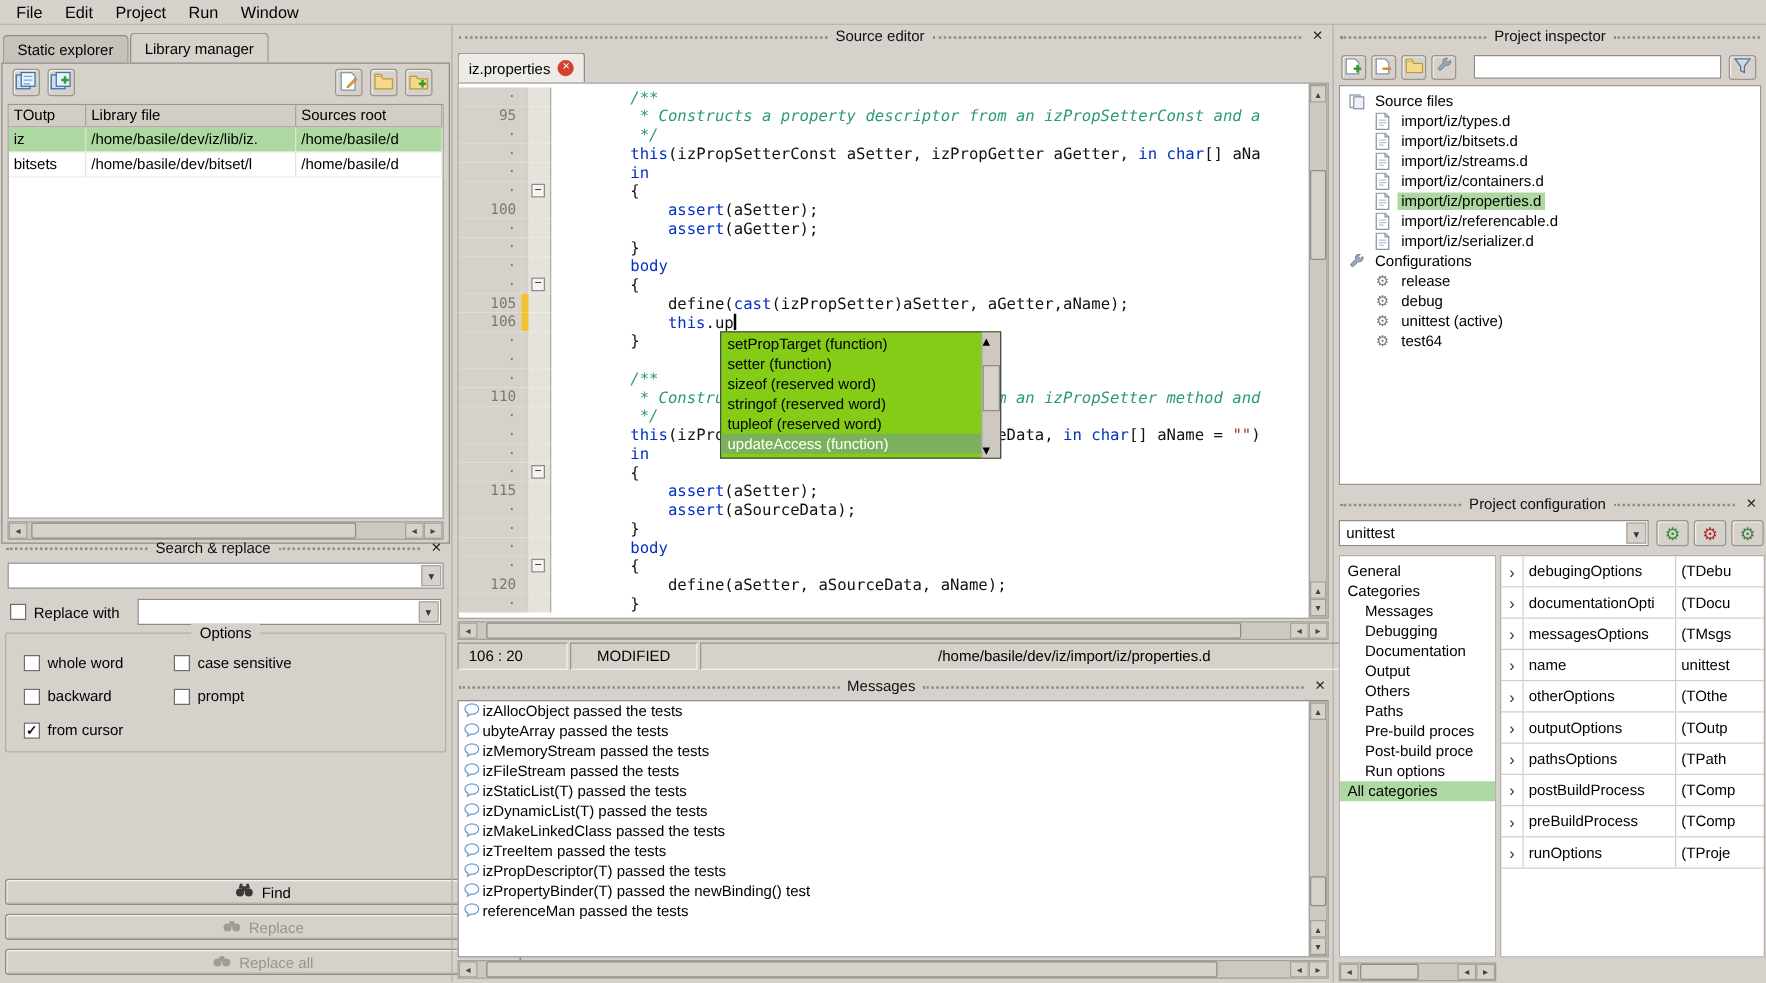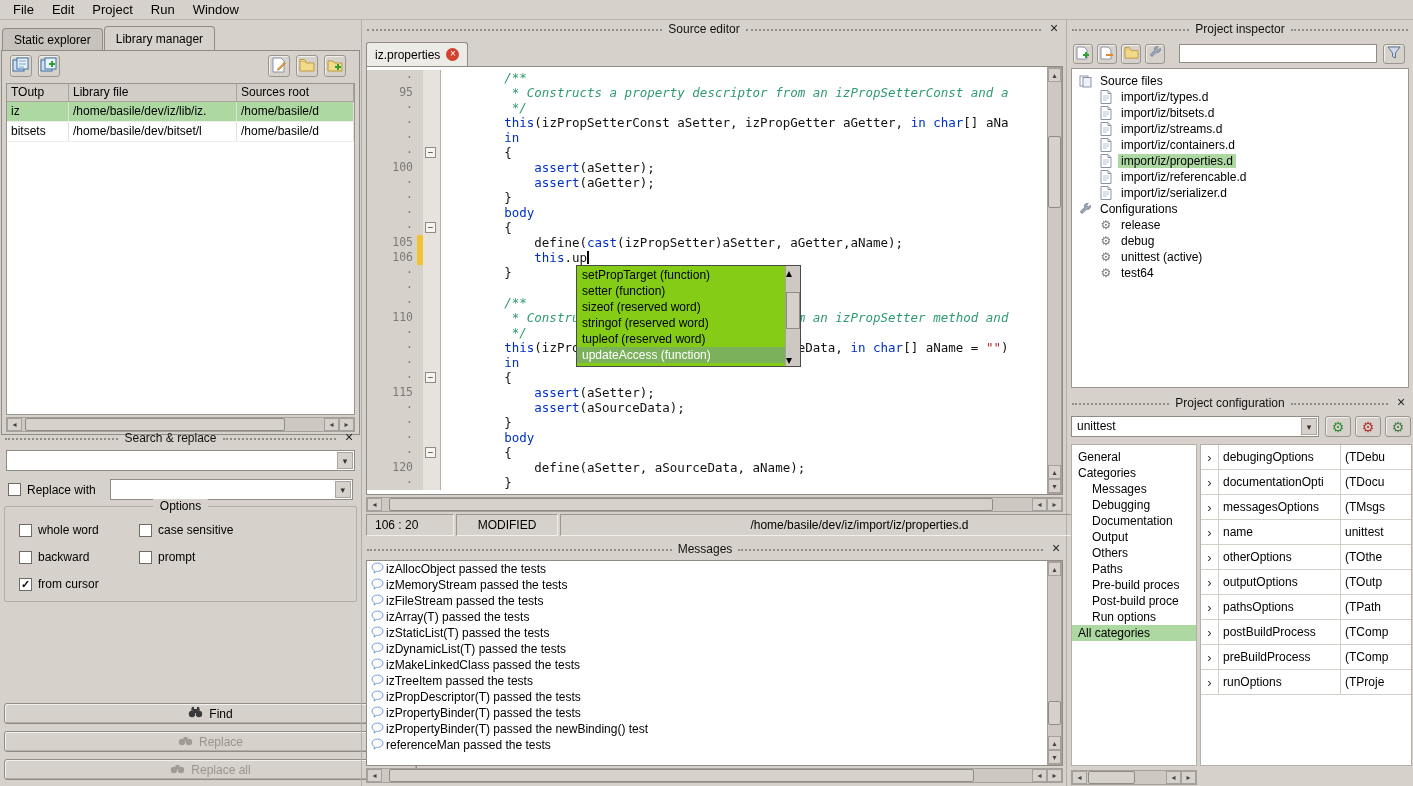--- a/index.html
+++ b/index.html
@@ -537,44 +537,44 @@
               </svg>
             </span>
             <span>izAllocObject passed the tests</span>
           </div>
           <div class="mitem">
             <span class="ticon">
               <svg width="13" height="12" viewBox="0 0 13 12">
                 <path d="M6.5 1C3.5 1 1 2.8 1 5.2c0 1.5 1 2.8 2.5 3.5L3 11l2.6-1.7c.3 0 .6.1.9.1 3 0 5.5-1.8 5.5-4.2S9.5 1 6.5 1z" fill="#fdfdff" stroke="#6f9bd1"></path>
               </svg>
             </span>
+            <span>ubyteArray passed the tests</span>
+          </div>
+          <div class="mitem">
+            <span class="ticon">
+              <svg width="13" height="12" viewBox="0 0 13 12">
+                <path d="M6.5 1C3.5 1 1 2.8 1 5.2c0 1.5 1 2.8 2.5 3.5L3 11l2.6-1.7c.3 0 .6.1.9.1 3 0 5.5-1.8 5.5-4.2S9.5 1 6.5 1z" fill="#fdfdff" stroke="#6f9bd1"></path>
+              </svg>
+            </span>
             <span>izMemoryStream passed the tests</span>
           </div>
           <div class="mitem">
             <span class="ticon">
               <svg width="13" height="12" viewBox="0 0 13 12">
                 <path d="M6.5 1C3.5 1 1 2.8 1 5.2c0 1.5 1 2.8 2.5 3.5L3 11l2.6-1.7c.3 0 .6.1.9.1 3 0 5.5-1.8 5.5-4.2S9.5 1 6.5 1z" fill="#fdfdff" stroke="#6f9bd1"></path>
               </svg>
             </span>
             <span>izFileStream passed the tests</span>
           </div>
           <div class="mitem">
             <span class="ticon">
               <svg width="13" height="12" viewBox="0 0 13 12">
                 <path d="M6.5 1C3.5 1 1 2.8 1 5.2c0 1.5 1 2.8 2.5 3.5L3 11l2.6-1.7c.3 0 .6.1.9.1 3 0 5.5-1.8 5.5-4.2S9.5 1 6.5 1z" fill="#fdfdff" stroke="#6f9bd1"></path>
               </svg>
             </span>
-            <span>izArray(T) passed the tests</span>
-          </div>
-          <div class="mitem">
-            <span class="ticon">
-              <svg width="13" height="12" viewBox="0 0 13 12">
-                <path d="M6.5 1C3.5 1 1 2.8 1 5.2c0 1.5 1 2.8 2.5 3.5L3 11l2.6-1.7c.3 0 .6.1.9.1 3 0 5.5-1.8 5.5-4.2S9.5 1 6.5 1z" fill="#fdfdff" stroke="#6f9bd1"></path>
-              </svg>
-            </span>
             <span>izStaticList(T) passed the tests</span>
           </div>
           <div class="mitem">
             <span class="ticon">
               <svg width="13" height="12" viewBox="0 0 13 12">
                 <path d="M6.5 1C3.5 1 1 2.8 1 5.2c0 1.5 1 2.8 2.5 3.5L3 11l2.6-1.7c.3 0 .6.1.9.1 3 0 5.5-1.8 5.5-4.2S9.5 1 6.5 1z" fill="#fdfdff" stroke="#6f9bd1"></path>
               </svg>
             </span>
             <span>izDynamicList(T) passed the tests</span>
           </div>
@@ -594,28 +594,20 @@
             </span>
             <span>izTreeItem passed the tests</span>
           </div>
           <div class="mitem">
             <span class="ticon">
               <svg width="13" height="12" viewBox="0 0 13 12">
                 <path d="M6.5 1C3.5 1 1 2.8 1 5.2c0 1.5 1 2.8 2.5 3.5L3 11l2.6-1.7c.3 0 .6.1.9.1 3 0 5.5-1.8 5.5-4.2S9.5 1 6.5 1z" fill="#fdfdff" stroke="#6f9bd1"></path>
               </svg>
             </span>
             <span>izPropDescriptor(T) passed the tests</span>
-          </div>
-          <div class="mitem">
-            <span class="ticon">
-              <svg width="13" height="12" viewBox="0 0 13 12">
-                <path d="M6.5 1C3.5 1 1 2.8 1 5.2c0 1.5 1 2.8 2.5 3.5L3 11l2.6-1.7c.3 0 .6.1.9.1 3 0 5.5-1.8 5.5-4.2S9.5 1 6.5 1z" fill="#fdfdff" stroke="#6f9bd1"></path>
-              </svg>
-            </span>
-            <span>izPropertyBinder(T) passed the tests</span>
           </div>
           <div class="mitem">
             <span class="ticon">
               <svg width="13" height="12" viewBox="0 0 13 12">
                 <path d="M6.5 1C3.5 1 1 2.8 1 5.2c0 1.5 1 2.8 2.5 3.5L3 11l2.6-1.7c.3 0 .6.1.9.1 3 0 5.5-1.8 5.5-4.2S9.5 1 6.5 1z" fill="#fdfdff" stroke="#6f9bd1"></path>
               </svg>
             </span>
             <span>izPropertyBinder(T) passed the newBinding() test</span>
           </div>
           <div class="mitem">

